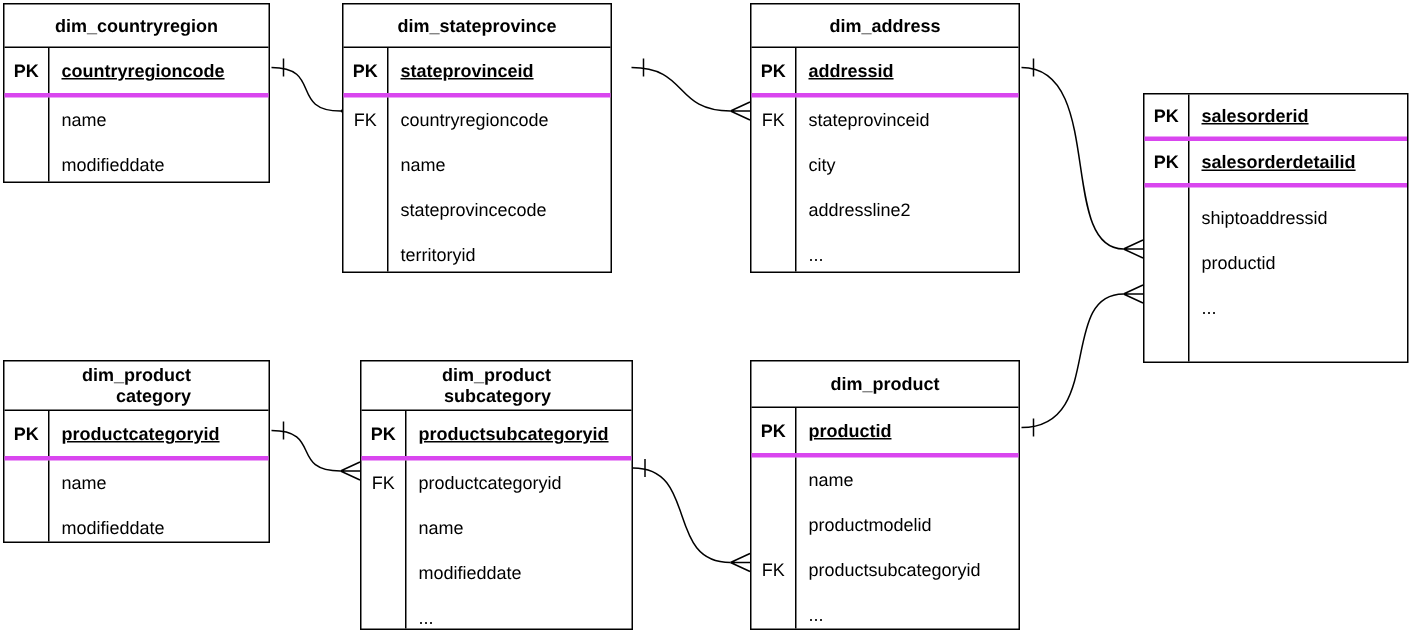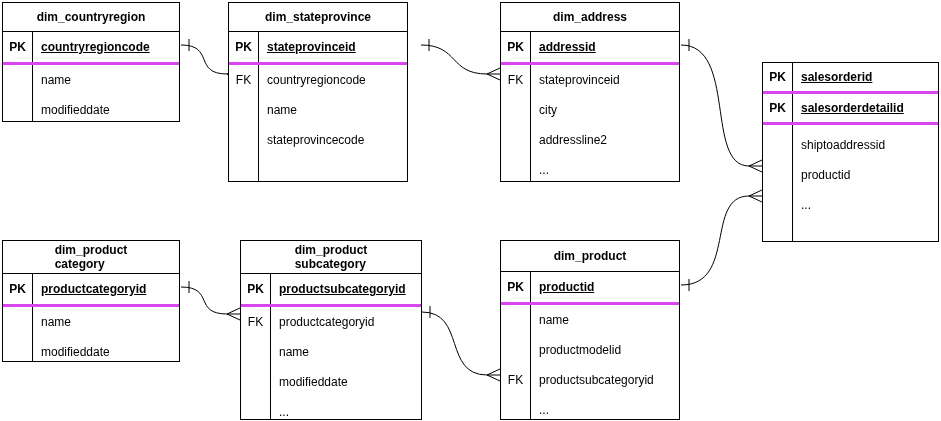--- a/index.html
+++ b/index.html
@@ -10,21 +10,21 @@
   }
   .wires { position:absolute; left:0; top:0; width:941px; height:421px; }
 
   .tbl {
     position:absolute; border:1px solid #000; background:#fff;
     box-sizing:border-box; display:flex; flex-direction:column;
   }
   .tbl-title {
     border-bottom:1px solid #000; font-weight:bold; flex:none;
     display:flex; align-items:center; justify-content:center;
-    text-align:left; white-space:pre-line; line-height:14px; height:28px;
+    text-align:right; white-space:pre-line; line-height:14px; height:28px;
   }
   .keyrow { border-bottom:3px solid #d946ef; display:flex; height:30px; flex:none; }
   .gut {
     width:30px; flex:none; border-right:1px solid #000; box-sizing:border-box;
     display:flex; align-items:center; justify-content:center; font-weight:bold;
   }
   .fname {
     flex:1; display:flex; align-items:center; padding-left:8px;
     font-weight:bold; text-decoration:underline;
   }
@@ -114,20 +114,21 @@
       <div class="fname">stateprovinceid</div>
     </div>
     <div class="attrs">
       <div class="gutcol">
         <div class="fkbadge fk-row0">FK</div>
       </div>
       <div class="namescol">
         <div class="attr">countryregioncode</div>
         <div class="attr">name</div>
         <div class="attr">stateprovincecode</div>
+        <div class="attr">territoryid</div>
       </div>
     </div>
   </div>
 
   <div class="tbl t3">
     <div class="tbl-title">dim_address</div>
     <div class="keyrow">
       <div class="gut">PK</div>
       <div class="fname">addressid</div>
     </div>

